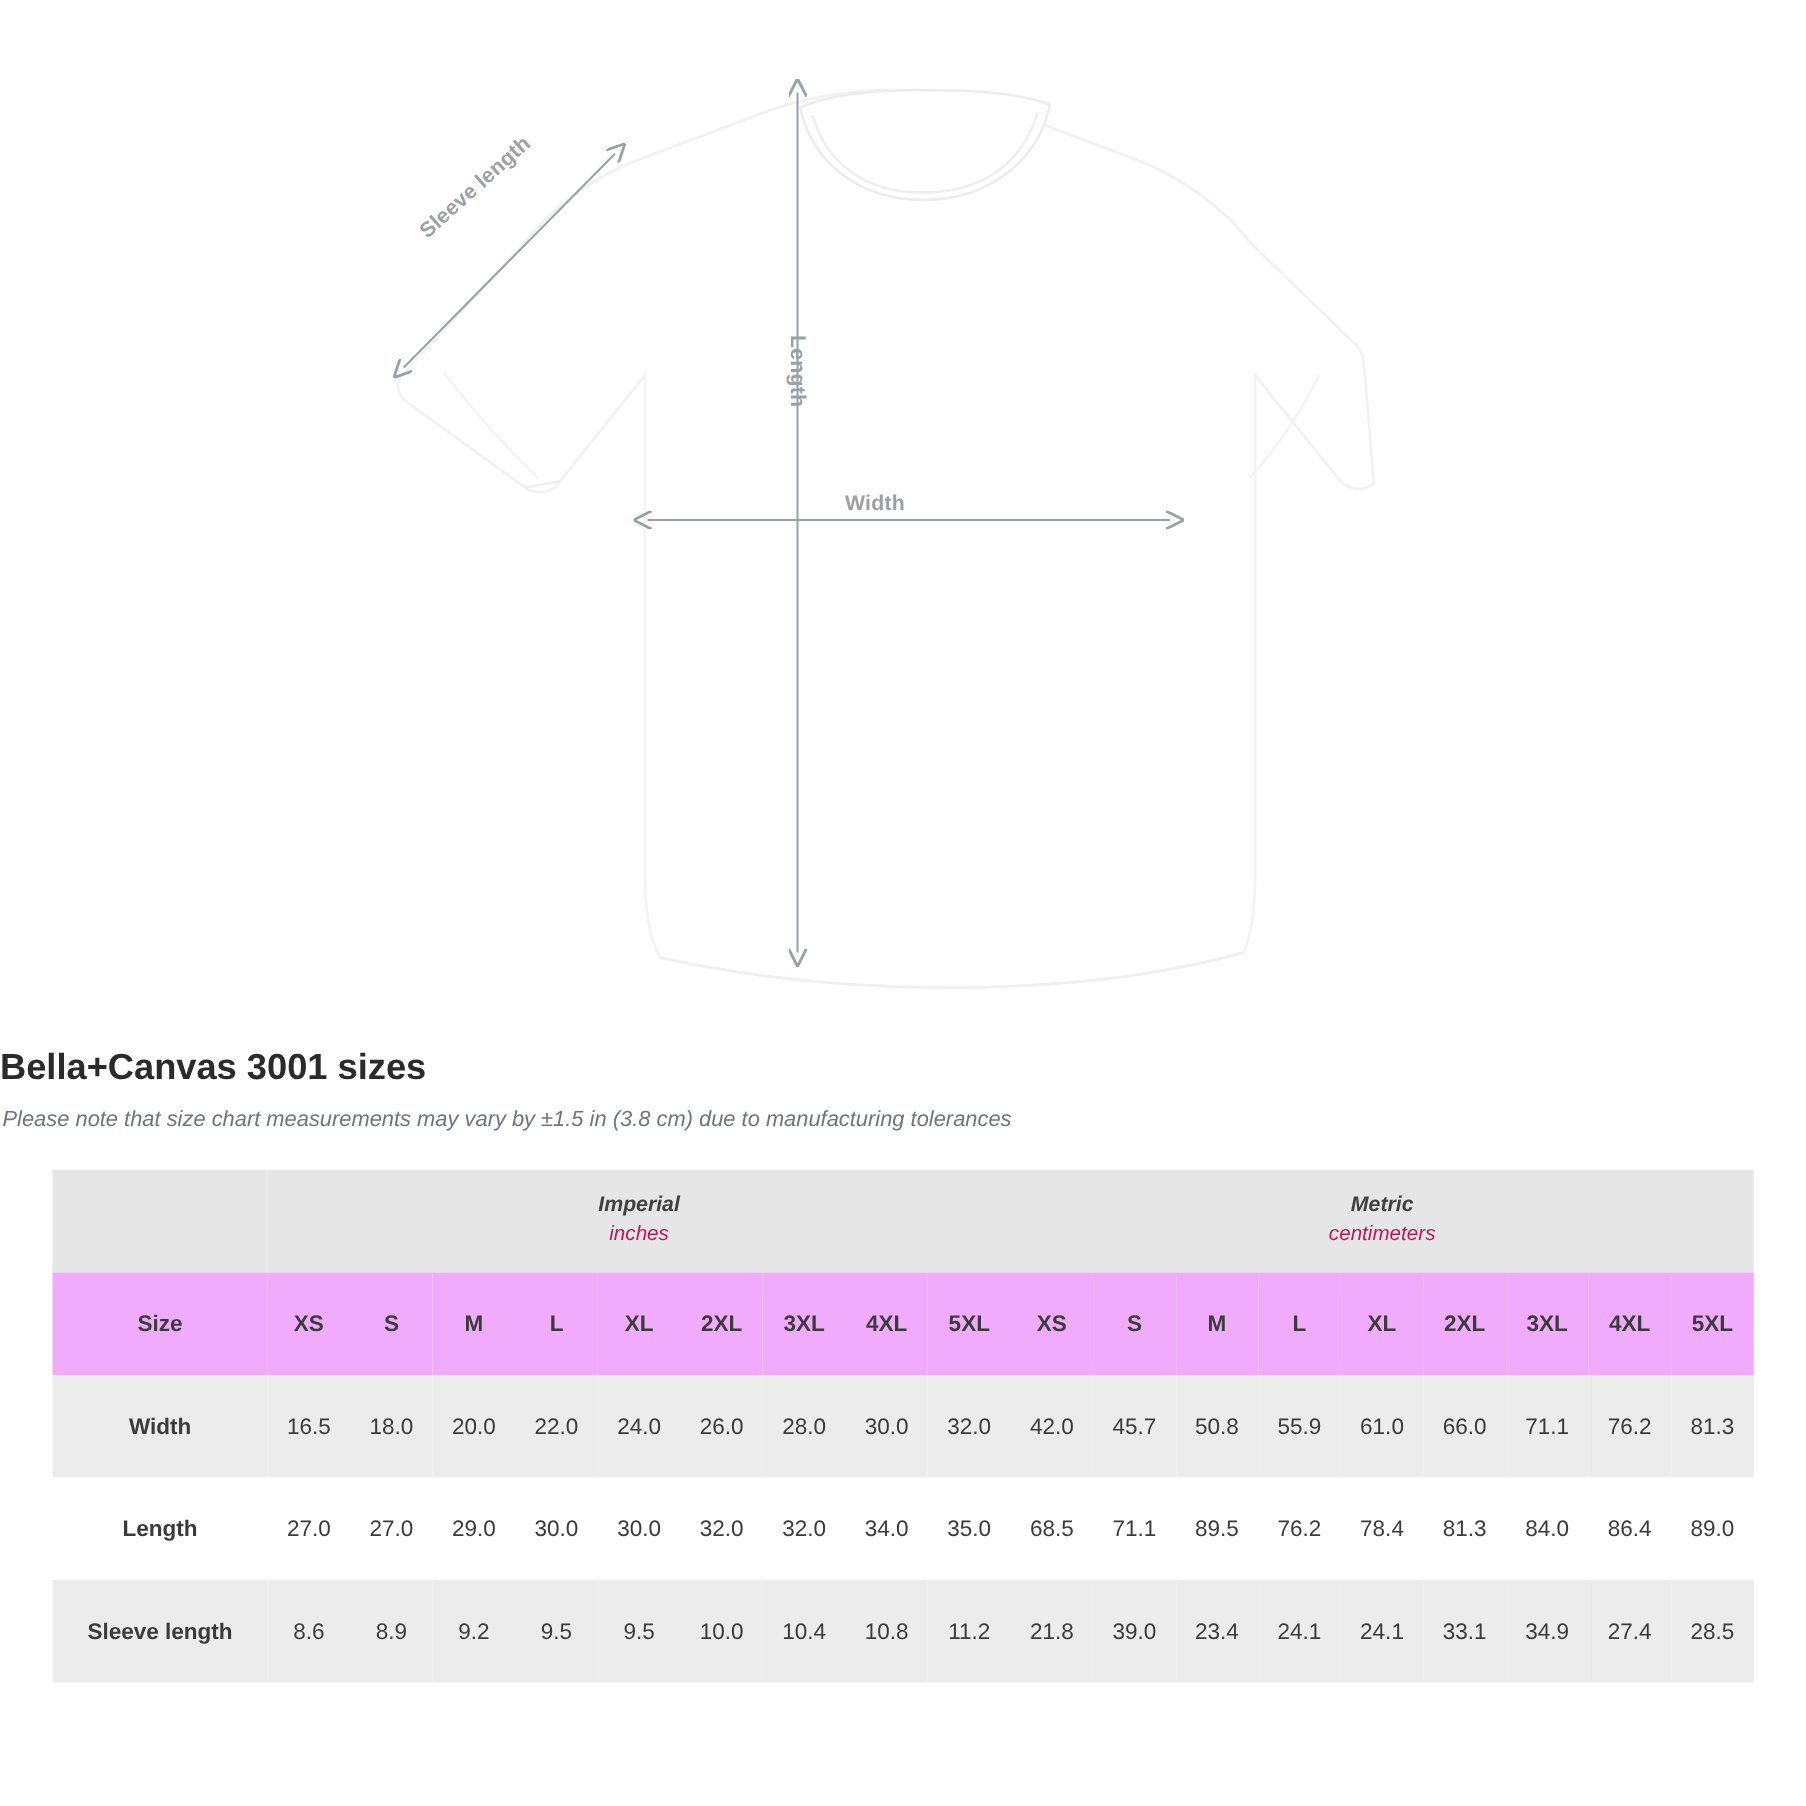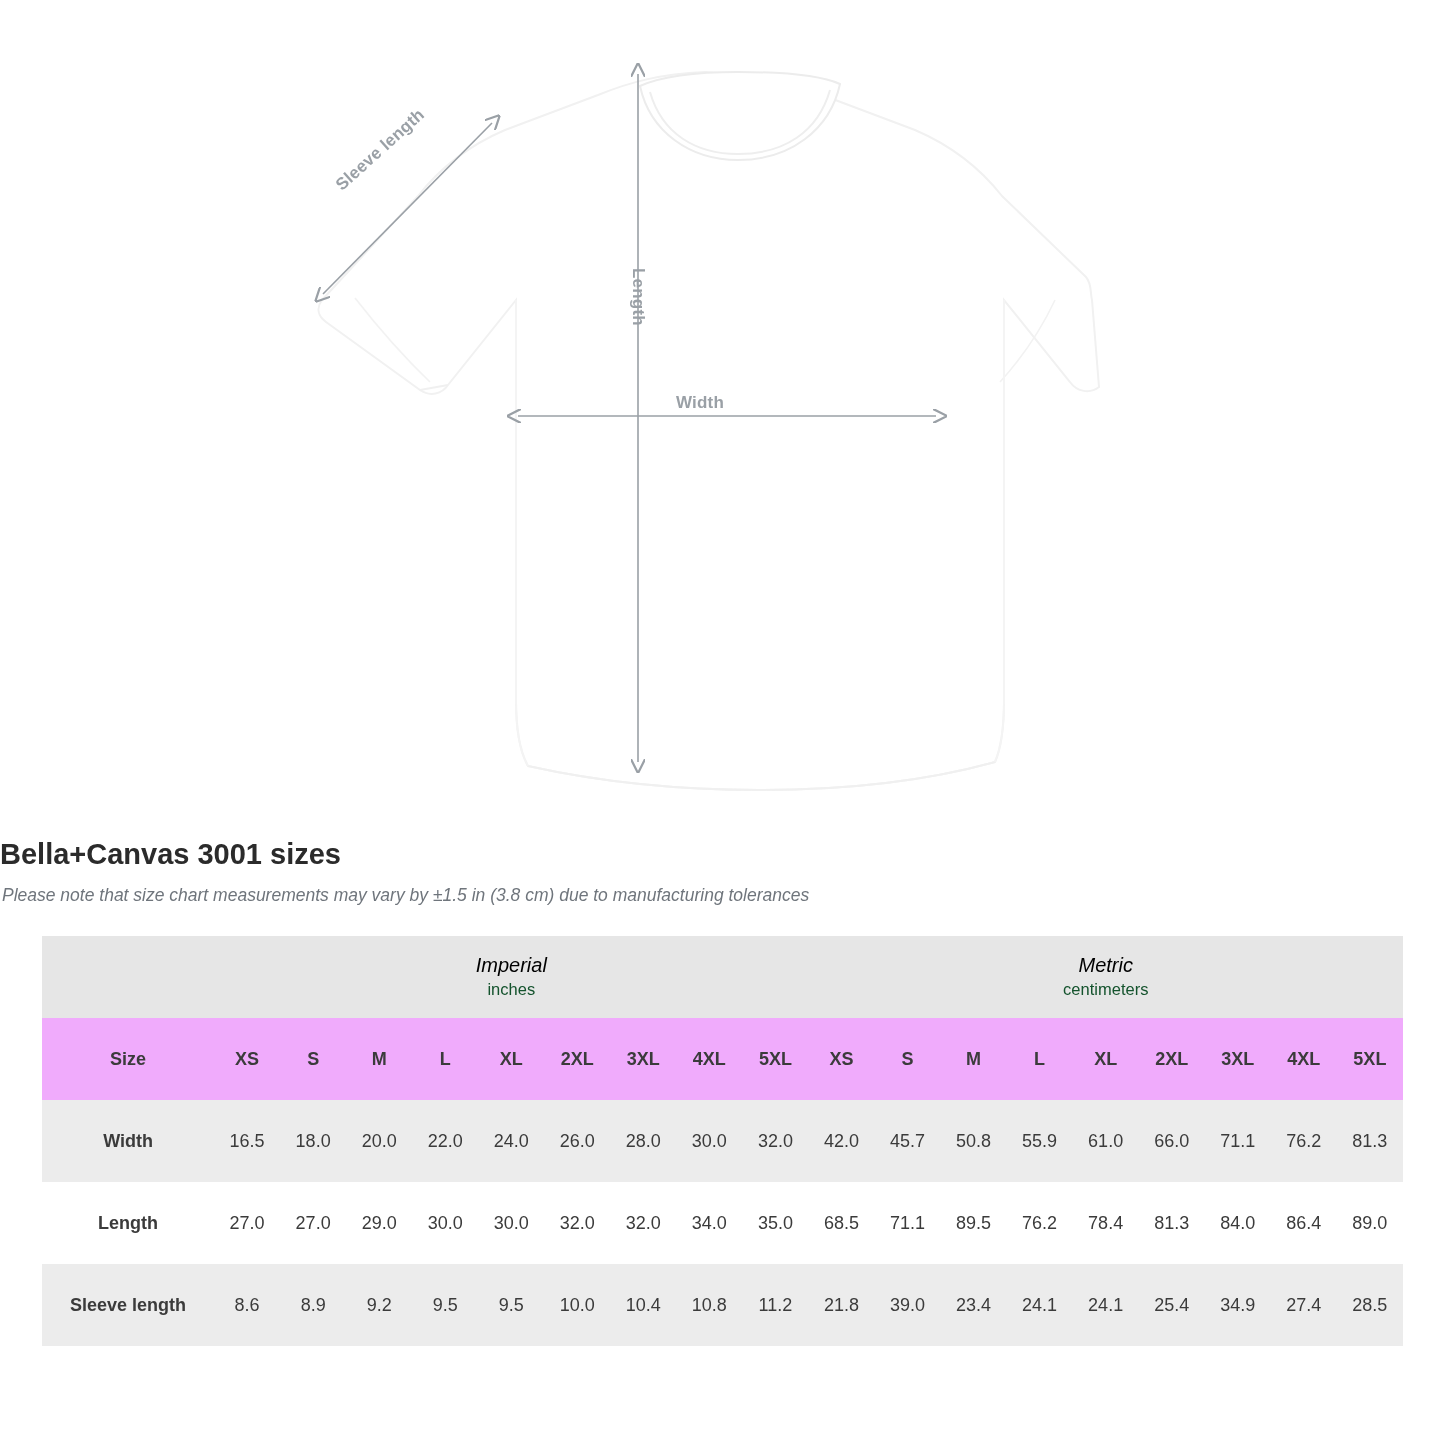--- a/index.html
+++ b/index.html
@@ -92,29 +92,30 @@
     font-size: 18px;
     color: #3b3b3b;
     height: 82px;
     padding: 0;
   }
   .unit-header td {
     background: #e6e6e6;
     height: 108px;
   }
   .unit-name {
-    font-size: 20px;
+    font-size: 17px;
     font-style: italic;
-    font-weight: normal;
-    color: #000000;
+    font-weight: bold;
+    color: #404040;
     line-height: 1.2;
   }
   .unit-sub {
     font-size: 16.5px;
-    color: #14532d;
+    font-style: italic;
+    color: #be185d;
     line-height: 1.5;
   }
   .row-head {
     font-weight: bold;
     color: #3b3b3b;
     font-size: 19px;
   }
   .hdr-row td {
     background: #f0abfc;
     font-weight: bold;
@@ -316,21 +317,21 @@
             <td>9.5</td>
             <td>10.0</td>
             <td>10.4</td>
             <td>10.8</td>
             <td>11.2</td>
             <td>21.8</td>
             <td>39.0</td>
             <td>23.4</td>
             <td>24.1</td>
             <td>24.1</td>
-            <td>25.4</td>
+            <td>33.1</td>
             <td>34.9</td>
             <td>27.4</td>
             <td>28.5</td>
           </tr>
         </tbody>
     </table>
   </div>
 
 </div>
 

